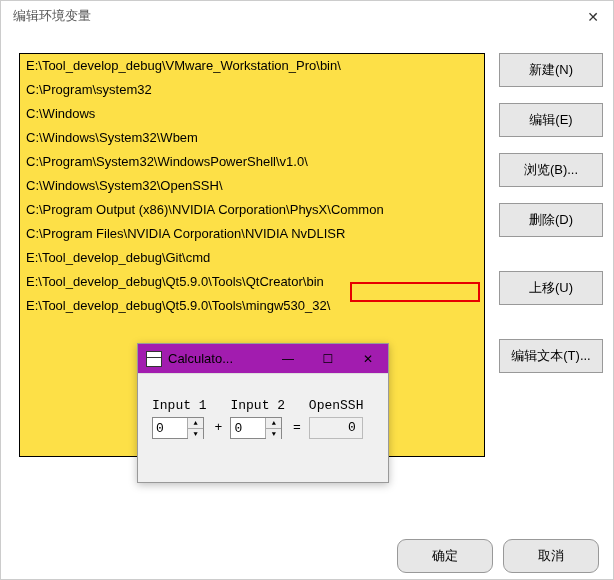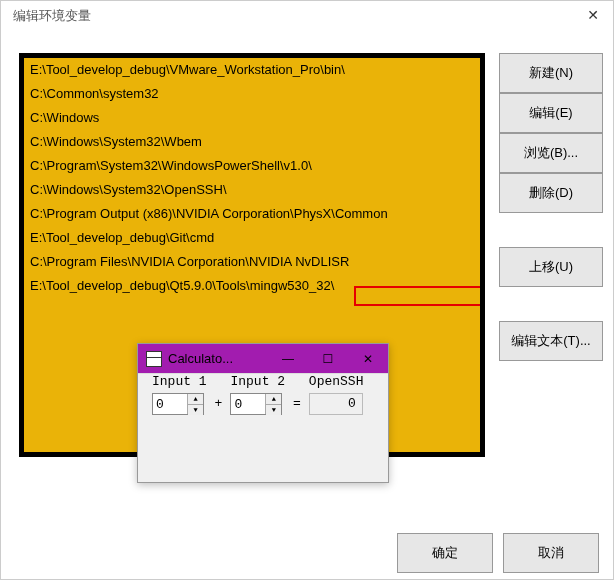--- a/index.html
+++ b/index.html
@@ -16,21 +16,21 @@
   }
   .dialog {
     width: 614px;
     height: 580px;
     border: 1px solid #ccc;
     background: #fff;
     position: relative;
   }
   .title-bar {
     display: flex;
-    align-items: flex-start;
+    align-items: flex-end;
     justify-content: space-between;
     padding: 6px 10px 6px 12px;
     font-size: 13px;
     color: #555;
   }
   .close-icon {
     font-size: 14px;
     color: #333;
     width: 20px;
     text-align: center;
@@ -40,22 +40,22 @@
     position: relative;
     padding: 14px 14px 14px 18px;
     height: calc(100% - 76px);
   }
   .listbox {
     position: absolute;
     left: 18px;
     top: 22px;
     width: 466px;
     height: 404px;
-    border: 5px solid #000000;
-    background: #eab308;
+    border: 1px solid #000000;
+    background: #fde047;
     overflow-y: auto;
   }
   .list-item {
     padding: 3px 6px;
     font-size: 13px;
     line-height: 18px;
     white-space: nowrap;
     overflow: hidden;
     text-overflow: clip;
     cursor: default;
@@ -74,41 +74,42 @@
   }
   .side-buttons {
     position: absolute;
     left: 498px;
     top: 22px;
     width: 104px;
     display: flex;
     flex-direction: column;
   }
   .btn {
-    height: 40px;
+    height: 34px;
     border: 1px solid #999;
     background: #e7e7e7;
     font-size: 13px;
     cursor: pointer;
     display: flex;
     align-items: center;
     justify-content: center;
     padding: 0 4px;
   }
-  .gap-sm { margin-top: 0; }
+  .gap-sm { margin-top: 16px; }
   .gap-lg { margin-top: 34px; }
   .footer-buttons {
     position: absolute;
     right: 14px;
     bottom: 6px;
     display: flex;
     gap: 10px;
   }
   .footer-buttons .btn {
     width: 96px;
+    border-radius: 9px;
   }
 
   
   .calc-window {
     position: absolute;
     left: 136px;
     top: 312px;
     width: 252px;
     height: 140px;
     background: #f0f0f0;
@@ -149,21 +150,21 @@
   .win-btn {
     width: 40px;
     height: 30px;
     display: flex;
     align-items: center;
     justify-content: center;
     font-size: 12px;
     cursor: pointer;
   }
   .calc-body {
-    padding: 0 14px 14px 14px;
+    padding: 24px 14px 14px 14px;
     display: flex;
     align-items: flex-end;
     gap: 8px;
     font-family: "Courier New", monospace;
     font-size: 13px;
   }
   .field-group {
     display: flex;
     flex-direction: column;
     gap: 4px;
@@ -220,28 +221,29 @@
 <div class="dialog">
   <div class="title-bar">
     <span>编辑环境变量</span>
     <span class="close-icon">✕</span>
   </div>
 
   <div class="dialog-body">
 
     <div class="listbox">
       <div class="list-item">E:\Tool_develop_debug\VMware_Workstation_Pro\bin\</div>
-      <div class="list-item">C:\Common\system32</div>
+      <div class="list-item">C:\Program\system32</div>
       <div class="list-item">C:\Windows</div>
       <div class="list-item">C:\Windows\System32\Wbem</div>
       <div class="list-item">C:\Program\System32\WindowsPowerShell\v1.0\</div>
       <div class="list-item">C:\Windows\System32\OpenSSH\</div>
       <div class="list-item">C:\Program Output (x86)\NVIDIA Corporation\PhysX\Common</div>
+      <div class="list-item">C:\Program Files\NVIDIA Corporation\NVIDIA NvDLISR</div>
       <div class="list-item">E:\Tool_develop_debug\Git\cmd</div>
-      <div class="list-item">C:\Program Files\NVIDIA Corporation\NVIDIA NvDLISR</div>
+      <div class="list-item">E:\Tool_develop_debug\Qt5.9.0\Tools\QtCreator\bin</div>
       <div class="list-item selected">E:\Tool_develop_debug\Qt5.9.0\Tools\mingw530_32\</div>
       <div class="red-box"></div>
     </div>
 
     <div class="side-buttons">
       <div class="btn">新建(N)</div>
       <div class="btn gap-sm">编辑(E)</div>
       <div class="btn gap-sm">浏览(B)...</div>
       <div class="btn gap-sm">删除(D)</div>
       <div class="btn gap-lg">上移(U)</div>

